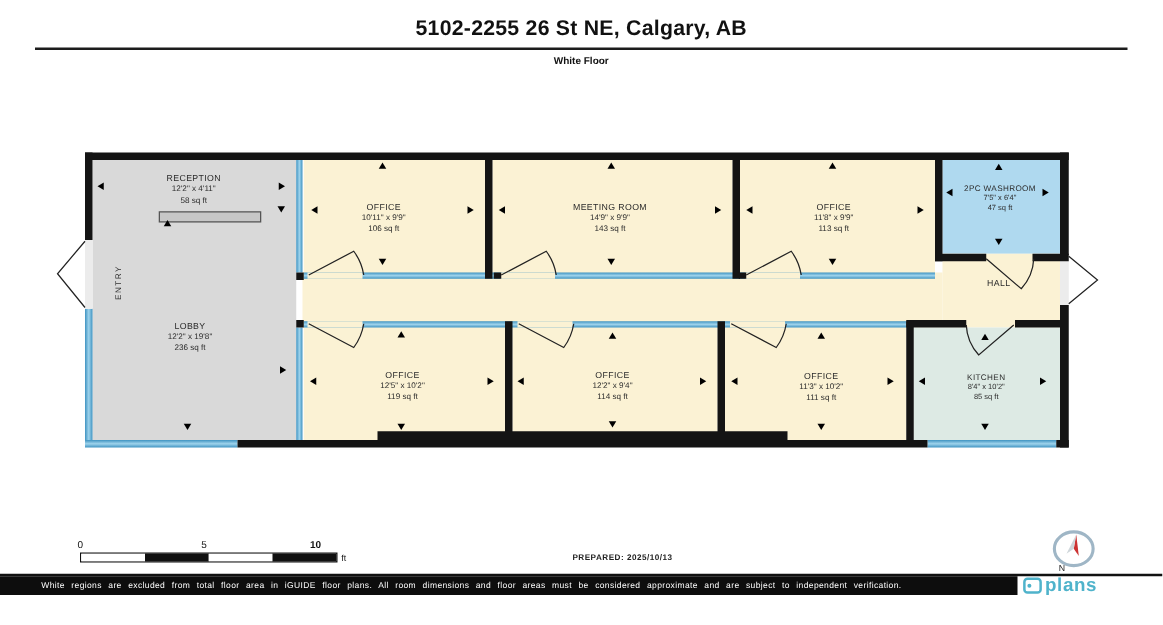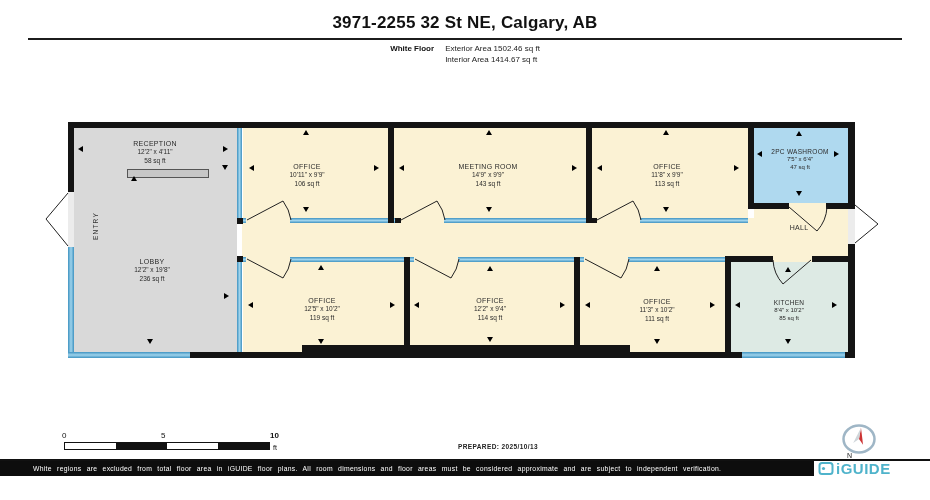--- a/index.html
+++ b/index.html
@@ -54,28 +54,24 @@
            color:#fff;font-size:6.8px;line-height:15px;padding-left:33px;box-sizing:border-box;
            letter-spacing:.3px;word-spacing:3px;white-space:nowrap;overflow:hidden;}
   .brand{position:absolute;left:818px;top:460px;display:flex;align-items:center;gap:2px;
          color:var(--brand_teal,#4FB3CB);font-size:15px;font-weight:bold;letter-spacing:.5px;}
   .brandicon rect{stroke:var(--brand_teal,#4FB3CB);}
   .brandicon circle{fill:var(--brand_teal,#4FB3CB);}
 </style>
 </head>
 <body>
 
-<div class="title">3971-2255 32 St NE, Calgary, AB</div>
+<div class="title">5102-2255 26 St NE, Calgary, AB</div>
 <div class="titlerule"></div>
 <div class="sub">
   <span class="floorlbl">White Floor</span>
-  <span class="areas">
-    <span>Exterior Area 1502.46 sq ft</span><br>
-    <span>Interior Area 1414.67 sq ft</span>
-  </span>
 </div>
 
 <div>
 
   <div class="f gray" style="left:74px;top:128px;width:163px;height:224px;"></div>
   <div class="f cream" style="left:243px;top:128px;width:145px;height:94px;"></div>
   <div class="f cream" style="left:394px;top:128px;width:192px;height:94px;"></div>
   <div class="f cream" style="left:592px;top:128px;width:156px;height:94px;"></div>
   <div class="f wash" style="left:754px;top:128px;width:94px;height:75px;"></div>
   <div class="f cream" style="left:754px;top:203px;width:94px;height:59px;"></div>
@@ -232,21 +228,21 @@
   <i class="tr" style="left:710px;top:302px;"></i>
   <i class="tu" style="left:785px;top:267px;"></i>
   <i class="td" style="left:785px;top:339px;"></i>
   <i class="tl" style="left:735px;top:302px;"></i>
   <i class="tr" style="left:832px;top:302px;"></i>
 </div>
 
 <div>
   <span class="scalenum" style="left:62px;top:431px;">0</span>
   <span class="scalenum" style="left:161px;top:431px;">5</span>
-  <span class="scalenum" style="left:270px;top:431px;font-weight:bold;">10</span>
+  <span class="scalenum" style="left:248px;top:431px;font-weight:bold;">10</span>
   <div class="scalebar">
     <div class="sw"></div>
       <div class="sb"></div>
       <div class="sw"></div>
       <div class="sb"></div>
   </div>
   <span class="ftlbl">ft</span>
 </div>
 
 <div class="prepared">PREPARED: 2025/10/13</div>
@@ -264,14 +260,14 @@
 
 <div class="footrule"></div>
 <div class="footbar">
   <span>White regions are excluded from total floor area in iGUIDE floor plans. All room dimensions and floor areas must be considered approximate and are subject to independent verification.</span>
 </div>
 <div class="brand">
   <svg class="brandicon" width="16" height="15" viewBox="0 0 16 15">
     <rect x="1.5" y="2" width="13" height="11" rx="2.5" fill="none" stroke-width="2"></rect>
     <circle cx="5.5" cy="7.5" r="1.6"></circle>
   </svg>
-  <span>iGUIDE</span>
+  <span>plans</span>
 </div>
 
 </body></html>

